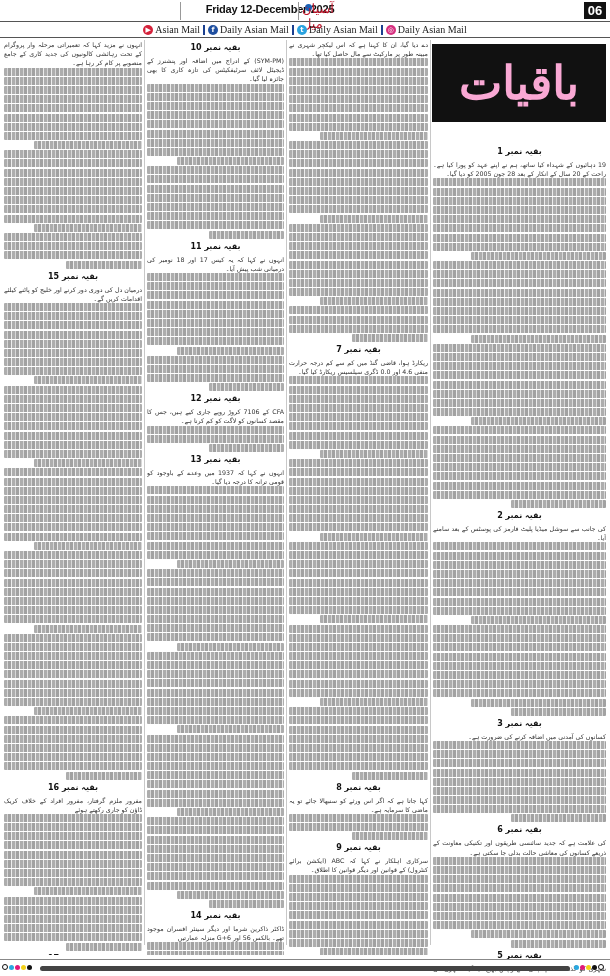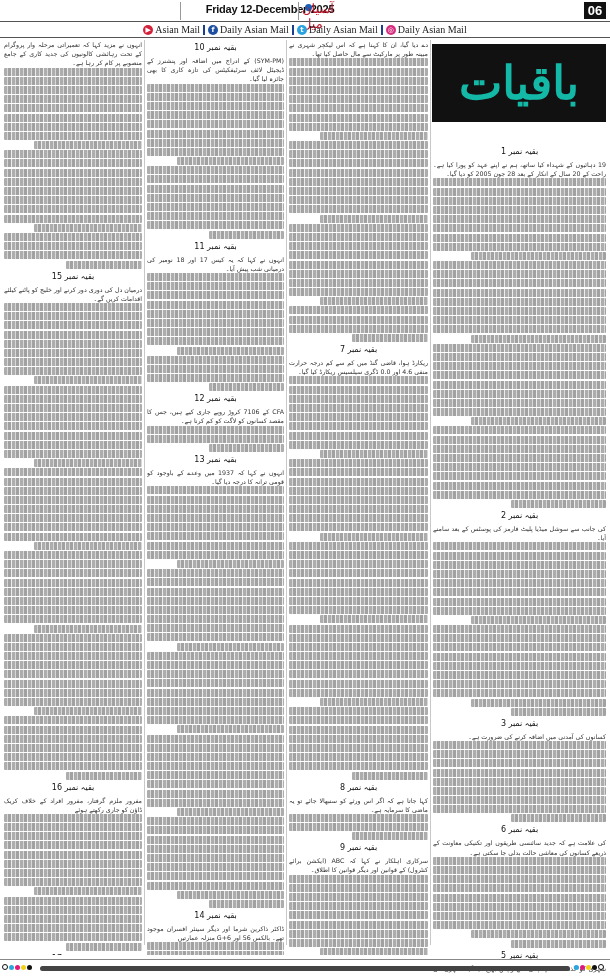--- a/index.html
+++ b/index.html
@@ -21,24 +21,24 @@
             align-items: center; gap: 3px; font-family: "Liberation Serif", serif; font-size: 10px; color: #222; }
   .soc-item { display: flex; align-items: center; gap: 2px; }
   .soc-icon { width: 10px; height: 10px; border-radius: 50%; display: inline-flex; align-items: center; justify-content: center;
               color: #fff; font-size: 7px; font-weight: bold; font-family: "DejaVu Sans", sans-serif; }
   .soc-bar { width: 2px; height: 10px; background: #1a3f8f; }
   .rule2 { position: absolute; left: 0; top: 37px; width: 610px; height: 1px; background: #555; }
 
   .col { position: absolute; top: 40px; direction: rtl; font-size: 6.3px; line-height: 9.2px; color: #333; text-align: justify; overflow: hidden; }
   .colrule { position: absolute; top: 40px; width: 1px; height: 905px; background: #c8c8c8; }
 
-  .baqiyat { position: absolute; left: 432px; top: 44px; width: 174px; height: 78px; background: #111; color: #14b8a6;
+  .baqiyat { position: absolute; left: 432px; top: 44px; width: 174px; height: 78px; background: #111; color: #f9a8d4;
              font-family: "DejaVu Serif", serif; font-size: 46px; font-weight: bold; text-align: center; line-height: 78px; direction: rtl; }
 
-  .sec-head { display: block; text-align: center; font-size: 8px; font-weight: normal; color: #111; height: 12px; line-height: 12px; margin: 2px 0; }
+  .sec-head { display: block; text-align: center; font-size: 8px; font-weight: bold; color: #111; height: 12px; line-height: 12px; margin: 2px 0; }
   .txt { display: block; }
   .fill { display: block; height: 8px; margin-bottom: 1.2px; background: repeating-linear-gradient(90deg, #6a6a6a 0 3px, #b7b7b7 3px 4px, #555 4px 7px, #ddd 7px 8px); opacity: 0.55; border-radius: 1px; }
   .fill.short { width: 55%; margin-left: auto; }
   .fill.mid { width: 78%; margin-left: auto; }
 
   .footer-rule { position: absolute; left: 0; top: 959px; width: 610px; height: 1px; background: #888; }
   .regbar { position: absolute; left: 40px; top: 966px; width: 530px; height: 5px; border-radius: 3px; background: #444; }
   .reg { position: absolute; top: 964px; display: flex; gap: 1px; align-items: center; }
   .dot { width: 5px; height: 5px; border-radius: 50%; display: inline-block; }
   .cross { width: 6px; height: 6px; border: 1px solid #111; border-radius: 50%; display: inline-block; }

